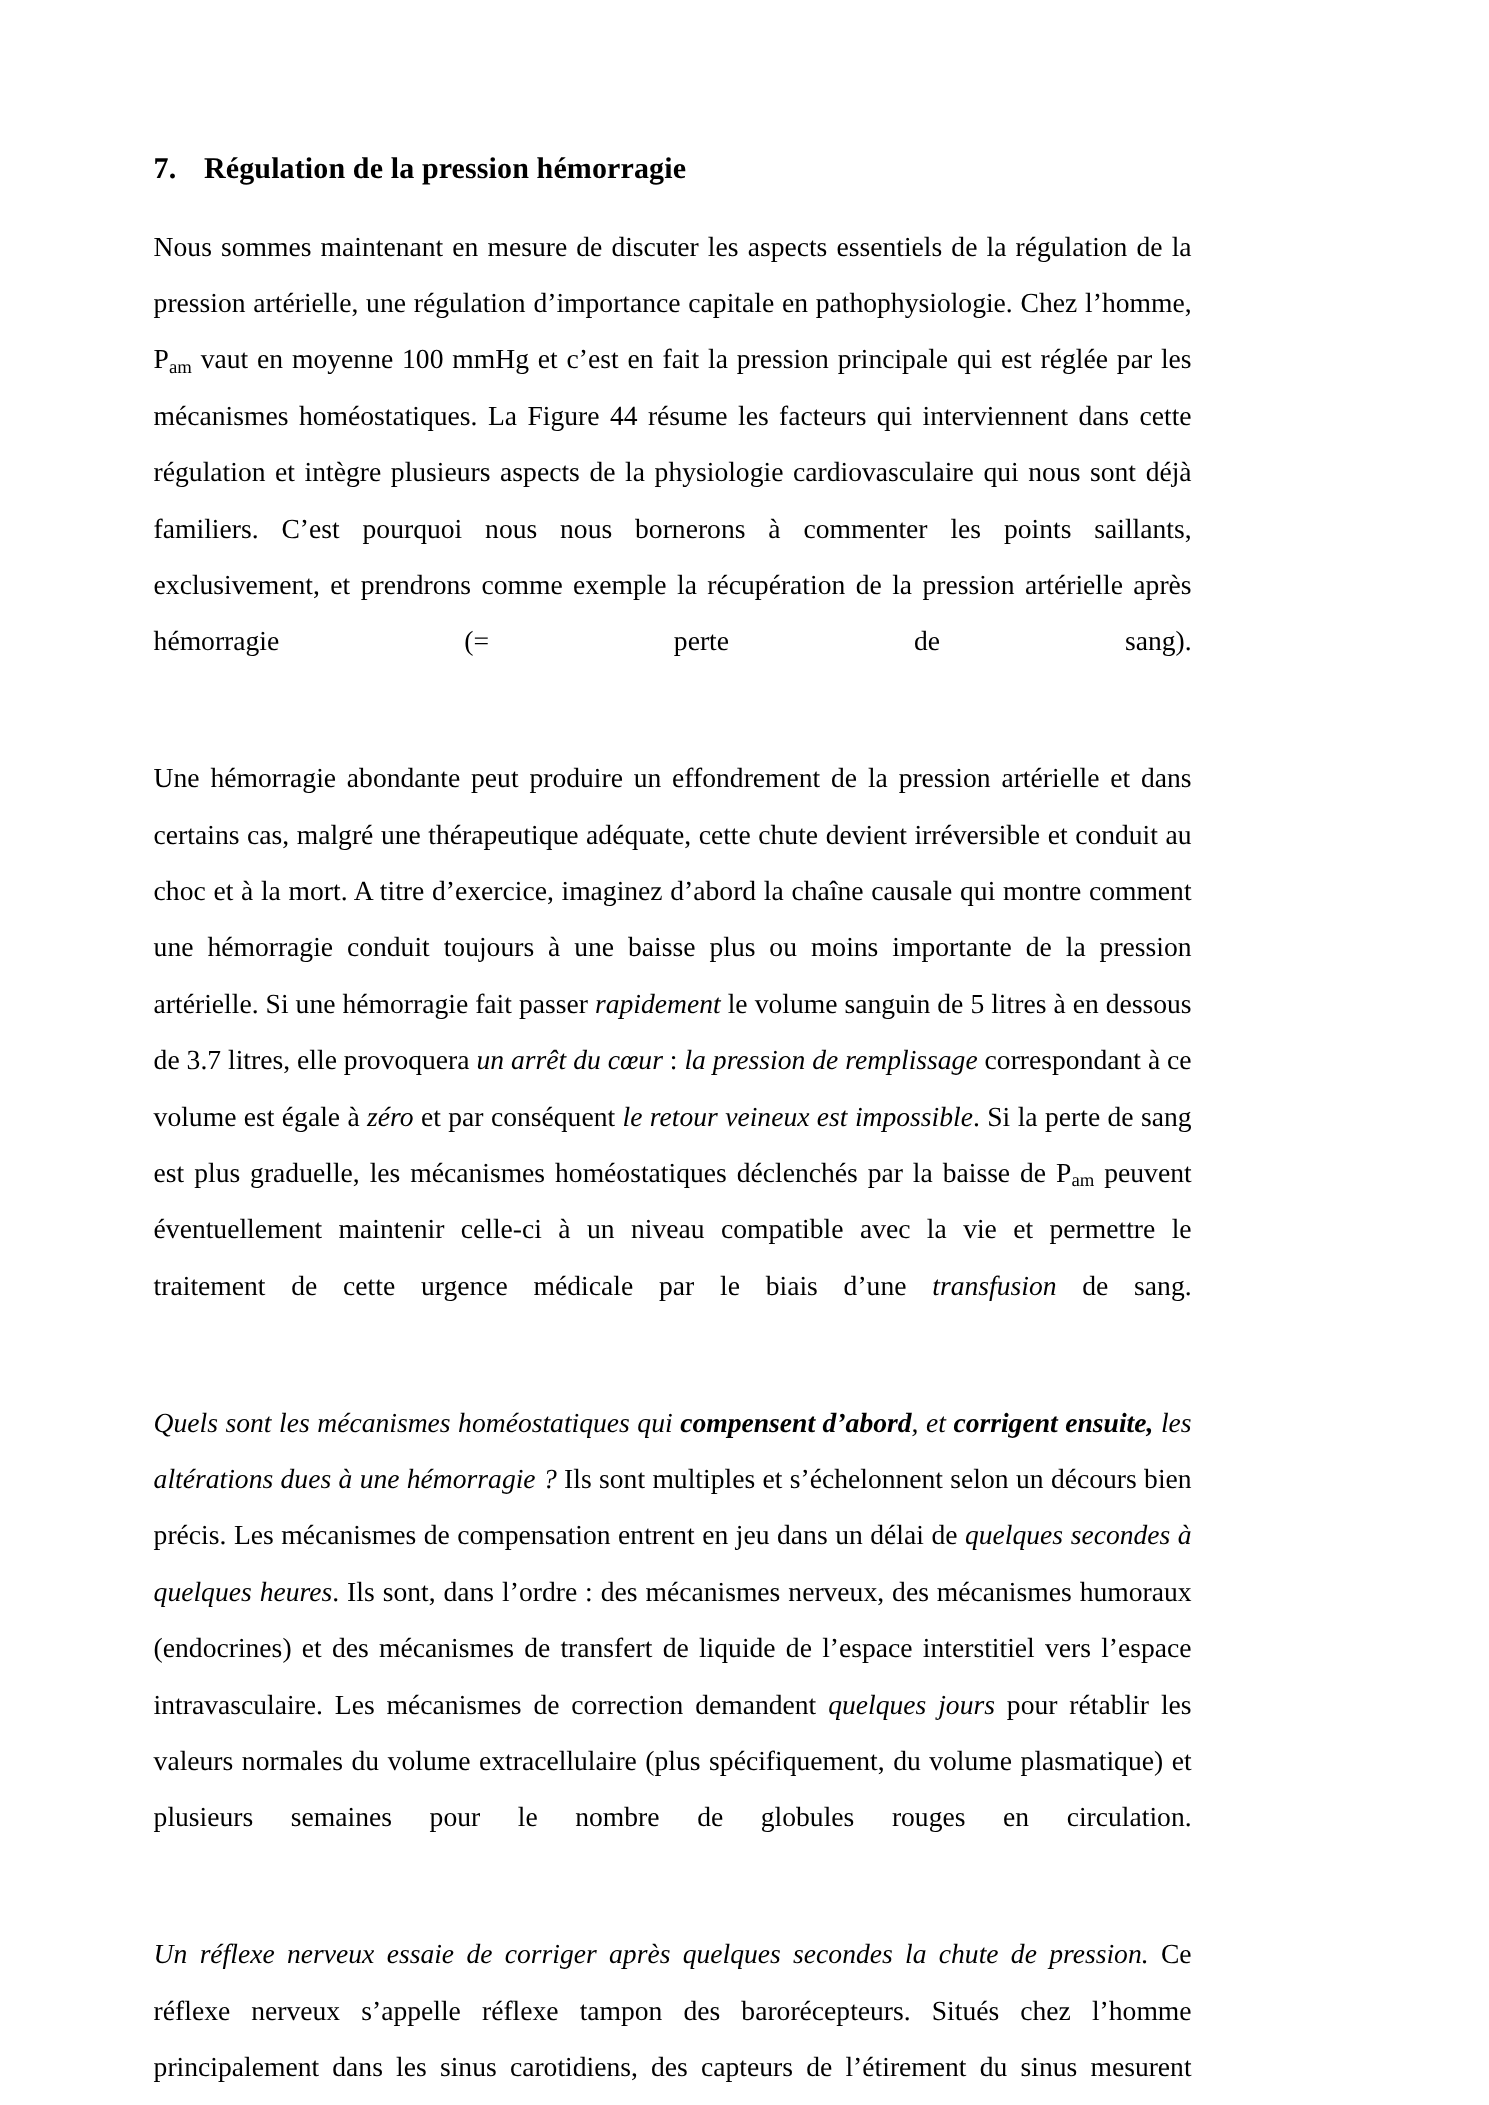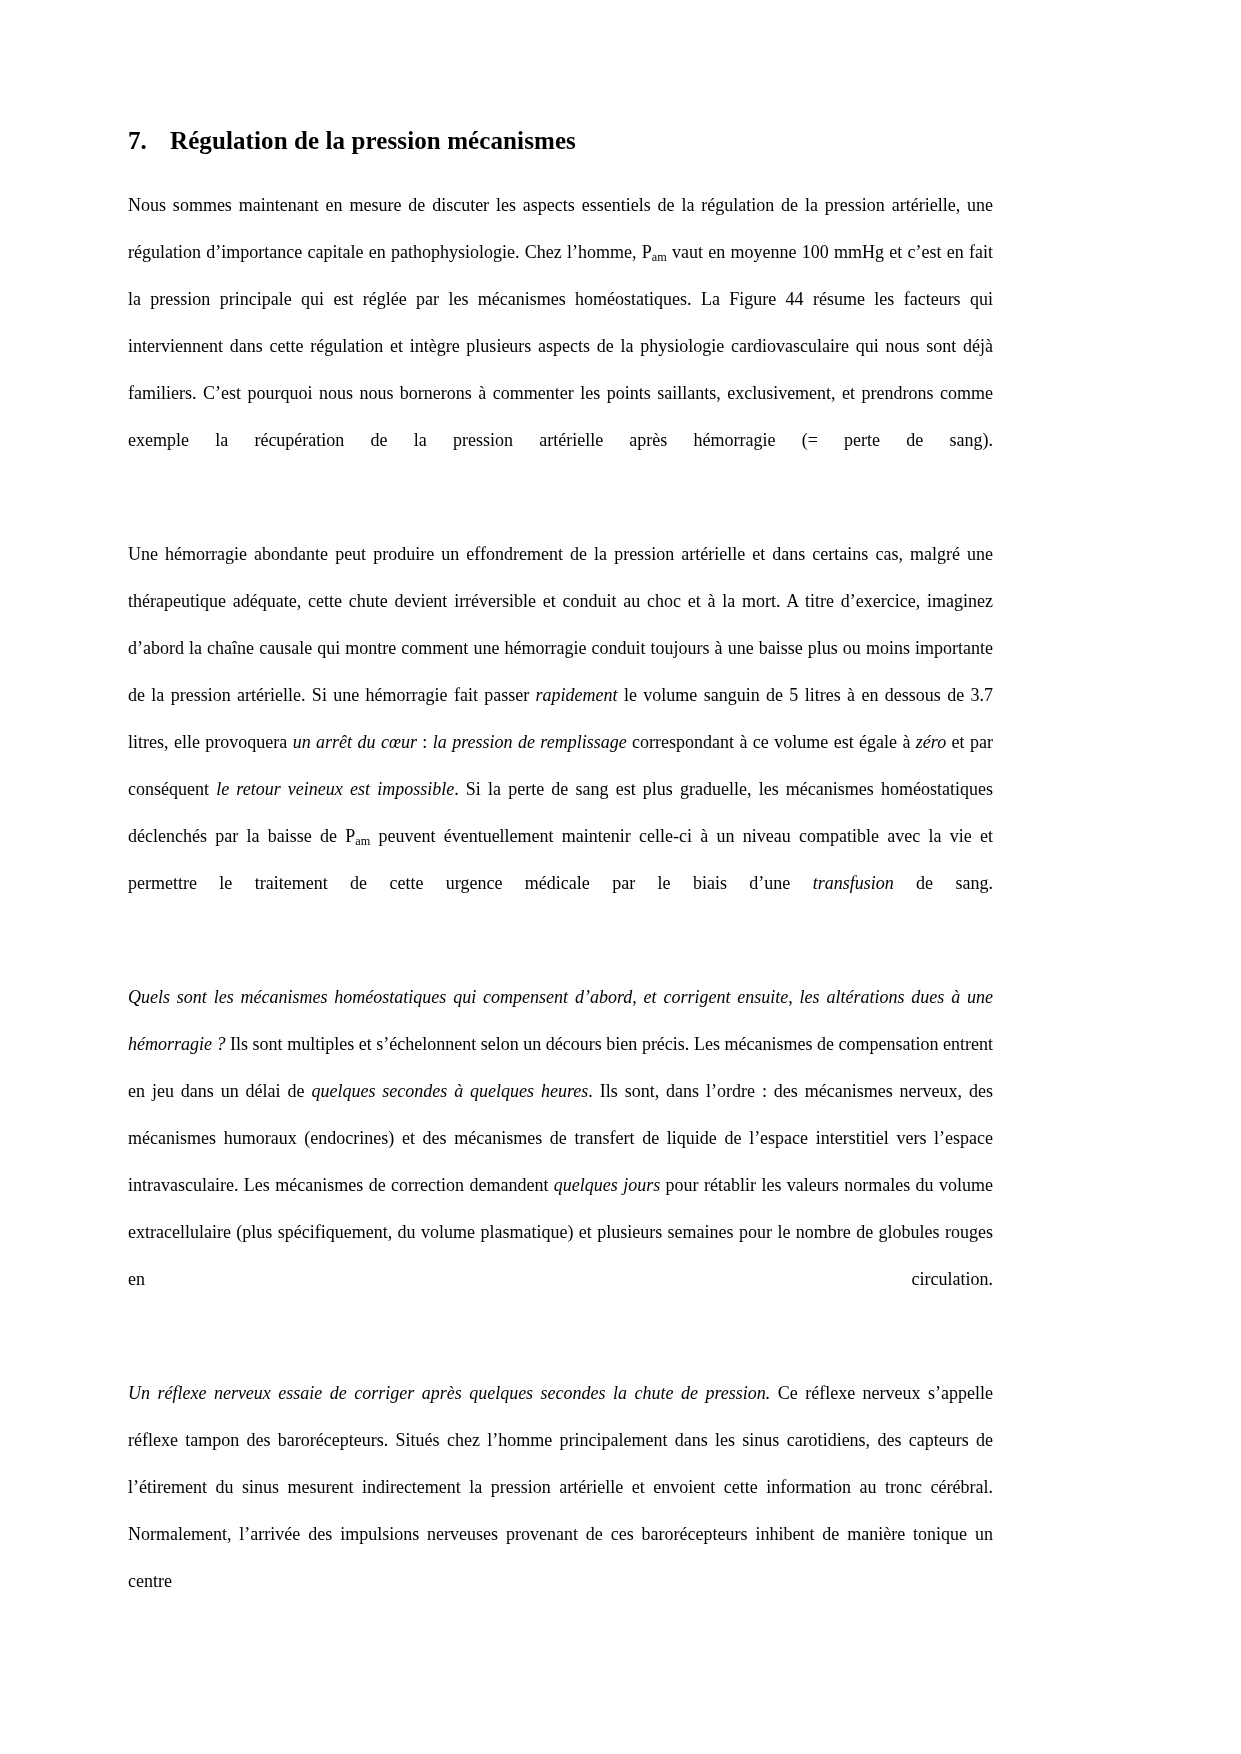--- a/index.html
+++ b/index.html
@@ -32,54 +32,54 @@
     line-height: 1.2;
     margin: 0 0 26px 0;
     padding: 0;
     letter-spacing: 0.1px;
   }
   h1.section-heading .num {
     display: inline-block;
     min-width: 42px;
   }
   p.body-par {
-    font-size: 18px;
+    font-size: 23px;
     line-height: 47px;
     margin: 0 0 20px 0;
     padding: 0;
     text-align: justify;
     text-justify: inter-word;
     hyphens: none;
   }
   p.body-par:last-child {
     margin-bottom: 0;
   }
   i, .i { }
   b, .b { font-weight: normal; }
-  .bi { font-weight: normal; font-style: italic; }
+  .bi { font-weight: bold; font-style: italic; }
   sub.sub {
     font-size: 0.68em;
     vertical-align: -0.22em;
     line-height: 0;
   }
   
   p.body-par::after {
     content: "";
     display: inline-block;
     width: 100%;
   }
 </style>
 </head>
 <body>
 
 <div class="page">
   <div class="content">
 
     <h1 class="section-heading">
-      <span class="num">7.</span><span>Régulation de la pression mécanismes</span>
+      <span class="num">7.</span><span>Régulation de la pression hémorragie</span>
     </h1>
 
     <div id="paragraph-host">
         <p class="body-par"><span>Nous sommes maintenant en mesure de discuter les aspects essentiels de la régulation de la pression artérielle, une régulation d’importance capitale en pathophysiologie. Chez l’homme, P</span><sub class="sub">am</sub><span> vaut en moyenne 100 mmHg et c’est en fait la pression principale qui est réglée par les mécanismes homéostatiques. La Figure 44 résume les facteurs qui interviennent dans cette régulation et intègre plusieurs aspects de la physiologie cardiovasculaire qui nous sont déjà familiers. C’est pourquoi nous nous bornerons à commenter les points saillants, exclusivement, et prendrons comme exemple la récupération de la pression artérielle après hémorragie (= perte de sang).</span></p>
         <p class="body-par"><span>Une hémorragie abondante peut produire un effondrement de la pression artérielle et dans certains cas, malgré une thérapeutique adéquate, cette chute devient irréversible et conduit au choc et à la mort. A titre d’exercice, imaginez d’abord la chaîne causale qui montre comment une hémorragie conduit toujours à une baisse plus ou moins importante de la pression artérielle. Si une hémorragie fait passer </span><i>rapidement</i><span> le volume sanguin de 5 litres à en dessous de 3.7 litres, elle provoquera </span><i>un arrêt du cœur</i><span> : </span><i>la pression de remplissage</i><span> correspondant à ce volume est égale à </span><i>zéro</i><span> et par conséquent </span><i>le retour veineux est impossible</i><span>. Si la perte de sang est plus graduelle, les mécanismes homéostatiques déclenchés par la baisse de P</span><sub class="sub">am</sub><span> peuvent éventuellement maintenir celle-ci à un niveau compatible avec la vie et permettre le traitement de cette urgence médicale par le biais d’une </span><i>transfusion</i><span> de sang.</span></p>
         <p class="body-par"><i>Quels sont les mécanismes homéostatiques qui </i><span class="bi">compensent d’abord</span><i>, et </i><span class="bi">corrigent ensuite,</span><i> les altérations dues à une hémorragie ?</i><span> Ils sont multiples et s’échelonnent selon un décours bien précis. Les mécanismes de </span><b>compensation</b><span> entrent en jeu dans un délai de </span><i>quelques secondes à quelques heures</i><span>. Ils sont, dans l’ordre : des mécanismes </span><b>nerveux</b><span>, des mécanismes </span><b>humoraux</b><span> (</span><b>endocrines</b><span>) et des mécanismes de </span><b>transfert de liquide</b><span> de l’espace interstitiel vers l’espace intravasculaire. Les mécanismes de </span><b>correction</b><span> demandent </span><i>quelques jours</i><span> pour rétablir les valeurs normales du volume extracellulaire (plus spécifiquement, du volume plasmatique) et plusieurs semaines pour le nombre de globules rouges en circulation.</span></p>
         <p class="body-par"><i>Un réflexe nerveux essaie de corriger après quelques secondes la chute de pression.</i><span> Ce réflexe nerveux s’appelle </span><b>réflexe tampon des barorécepteurs</b><span>. Situés chez l’homme principalement dans les sinus carotidiens, des capteurs de l’étirement du sinus mesurent indirectement la pression artérielle et envoient cette information au tronc cérébral. Normalement, l’arrivée des impulsions nerveuses provenant de ces barorécepteurs inhibent de manière tonique un centre</span></p>
       </div>
 
   </div>

